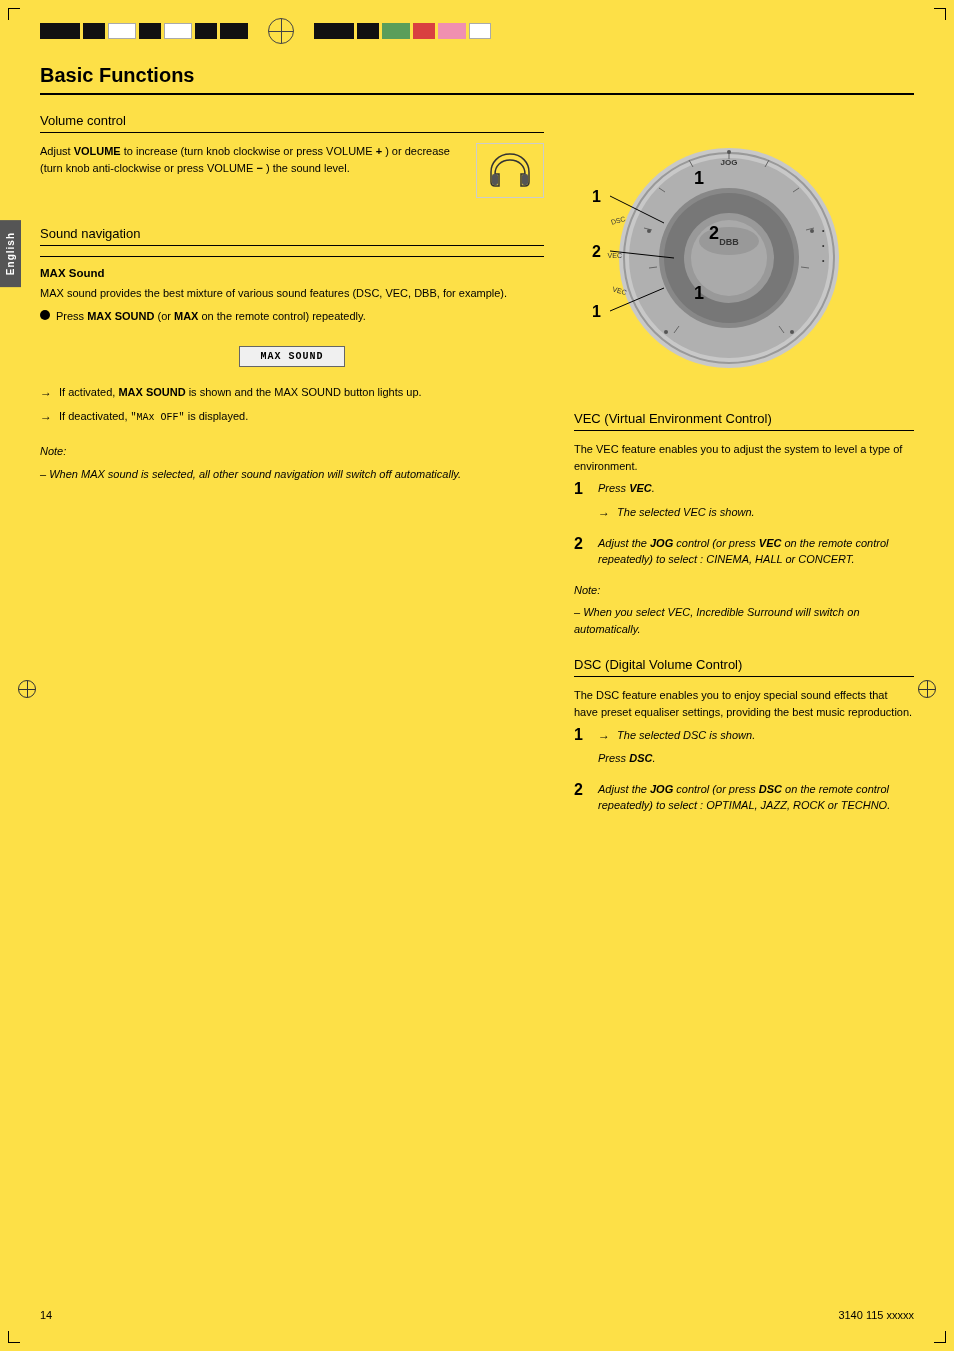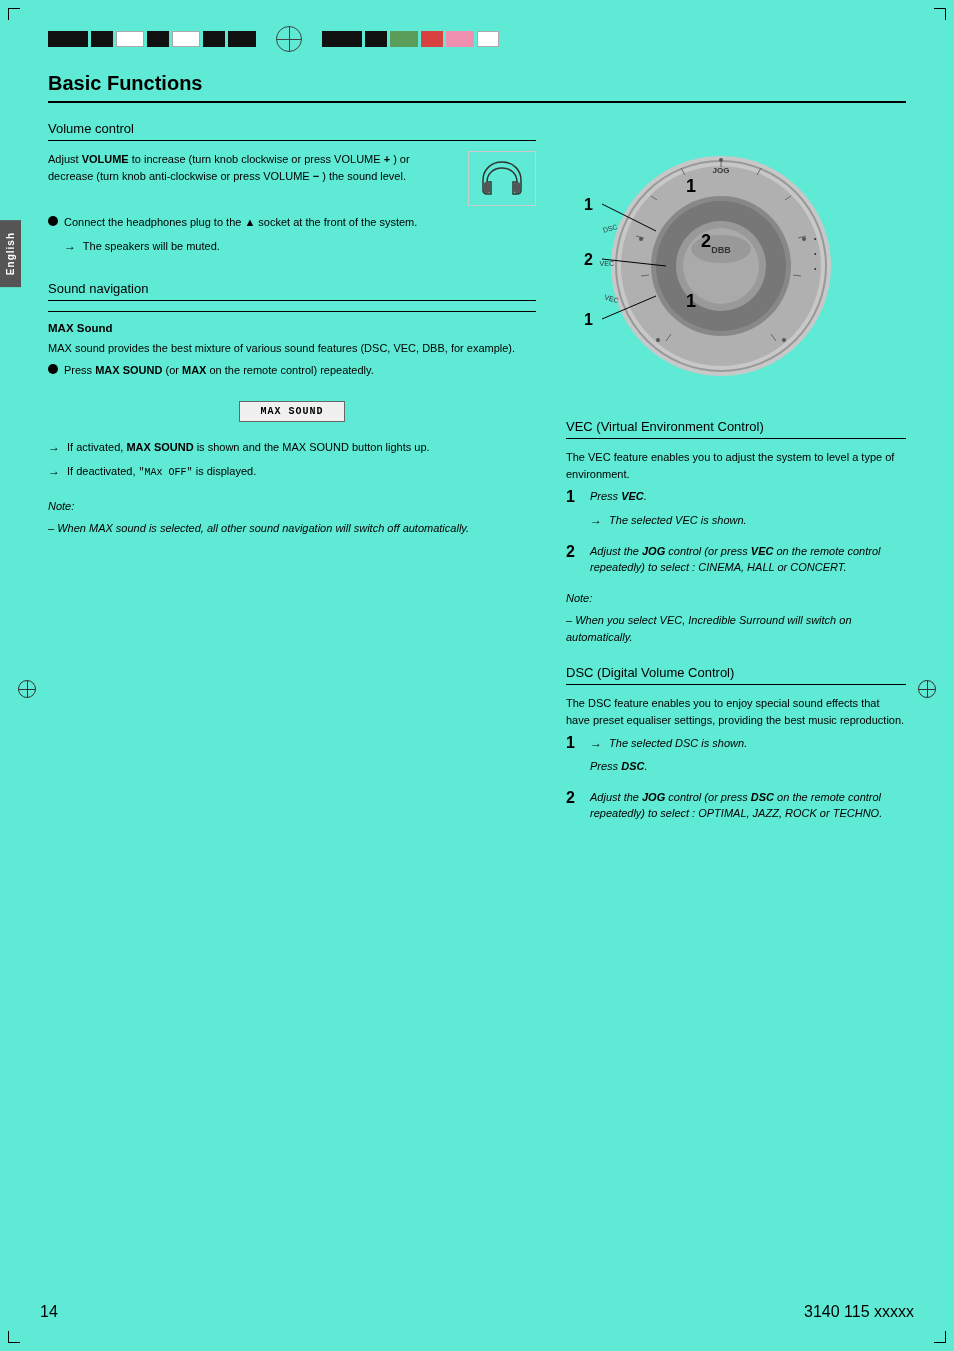--- a/index.html
+++ b/index.html
@@ -9,23 +9,23 @@
       font-size: 11px;
       color: #000;
       width: 954px;
       min-height: 1351px;
       position: relative;
     }
 
     .page-container {
       width: 954px;
       min-height: 1351px;
-      background: #5eead4;
+      background: #fde047;
       position: relative;
-      padding: 8px;
+      padding: 0;
     }
 
     
     .top-bar-area {
       display: flex;
       align-items: center;
       padding: 18px 40px 10px 40px;
       gap: 20px;
     }
     .bar-group-left {
@@ -177,21 +177,21 @@
 
     
     .page-footer {
       position: absolute;
       bottom: 30px;
       left: 0;
       right: 0;
       display: flex;
       justify-content: space-between;
       padding: 0 40px;
-      font-size: 16px;
+      font-size: 11px;
     }
     .corner-mark {
       position: absolute;
       width: 12px;
       height: 12px;
     }
     .corner-mark.tl { top: 8px; left: 8px; border-top: 1.5px solid #000; border-left: 1.5px solid #000; }
     .corner-mark.tr { top: 8px; right: 8px; border-top: 1.5px solid #000; border-right: 1.5px solid #000; }
     .corner-mark.bl { bottom: 8px; left: 8px; border-bottom: 1.5px solid #000; border-left: 1.5px solid #000; }
     .corner-mark.br { bottom: 8px; right: 8px; border-bottom: 1.5px solid #000; border-right: 1.5px solid #000; }
@@ -277,27 +277,20 @@
               <rect x="37" y="24" width="6" height="11" rx="2" fill="#555"></rect>
             </svg>
           </div>
 
           <p>
             Adjust <strong>VOLUME</strong> to increase (turn knob clockwise or press VOLUME <strong>+</strong> ) or decrease (turn knob anti-clockwise or press VOLUME <strong>−</strong> ) the sound level.
           </p>
 
           <div style="clear:both;"></div>
 
-          <div class="bullet-item">
-            <div class="bullet-dot"></div>
-            <div>
-              <p>Connect the headphones plug to the <strong>▲</strong> socket at the front of the system.</p>
-              <p><span class="arrow">→</span> The speakers will be muted.</p>
-            </div>
-          </div>
         </div>
 
         <div class="section-block">
           <div class="section-header">Sound navigation</div>
 
 
           <hr class="divider" style="margin:10px 0;">
 
           <div class="subsection-header">MAX Sound</div>
           <p>MAX sound provides the best mixture of various sound features (DSC, VEC, DBB, for example).</p>

